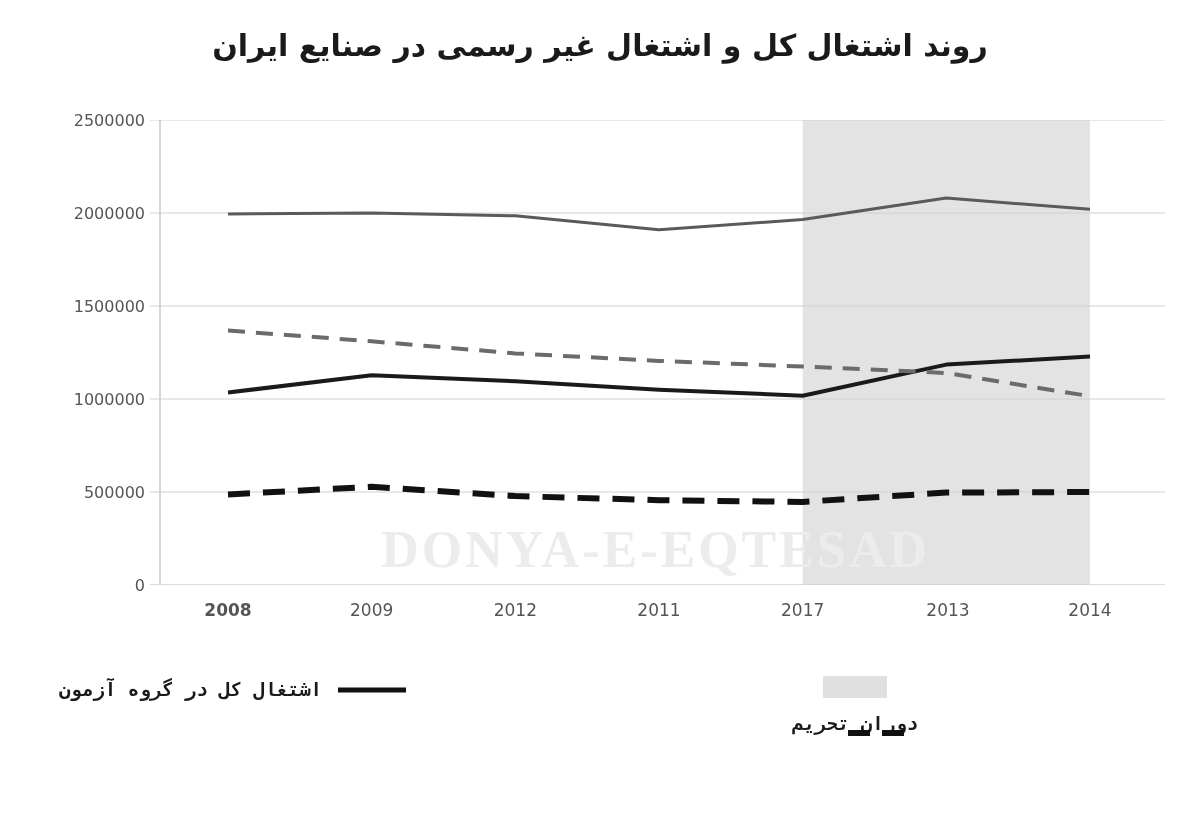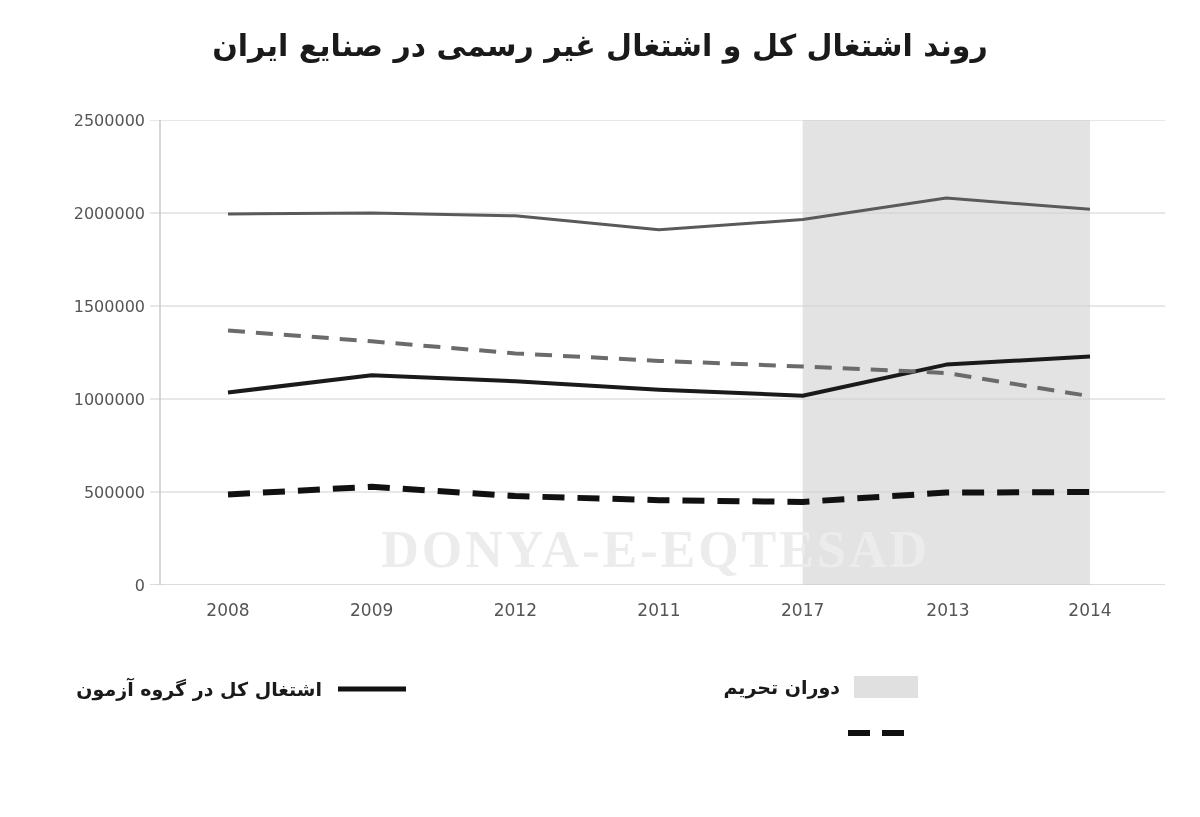--- a/index.html
+++ b/index.html
@@ -96,20 +96,21 @@
     transform: translateX(-50%);
     direction: ltr;
   }
   .legend {
     position: absolute;
     left: 0;
     top: 660px;
     width: 1048px;
     height: 150px;
     direction: rtl;
+    font-family: Liberation Mono, monospace;
   }
   .legend-item {
     position: absolute;
     display: flex;
     align-items: center;
     gap: 14px;
     direction: rtl;
   }
   .legend-label {
     font-size: 19px;
@@ -160,42 +161,42 @@
 
   <div class="y-labels">
       <div class="y-label" style="top: 477px;">0</div>
       <div class="y-label" style="top: 384px;">500000</div>
       <div class="y-label" style="top: 291px;">1000000</div>
       <div class="y-label" style="top: 198px;">1500000</div>
       <div class="y-label" style="top: 105px;">2000000</div>
       <div class="y-label" style="top: 12px;">2500000</div>
     </div>
   <div class="x-labels">
-      <div class="x-label" style="left: 78px; top: 4px;">2008</div>
+      <div class="x-label" style="left: 78px; top: 4px; font-weight: bold;">2008</div>
       <div class="x-label" style="left: 221.667px; top: 4px;">2009</div>
       <div class="x-label" style="left: 365.333px; top: 4px;">2012</div>
       <div class="x-label" style="left: 509px; top: 4px;">2011</div>
       <div class="x-label" style="left: 652.667px; top: 4px;">2017</div>
       <div class="x-label" style="left: 798px; top: 4px;">2013</div>
       <div class="x-label" style="left: 940px; top: 4px;">2014</div>
     </div>
 
   <div class="legend">
 
     <div class="legend-item" style="right:640px; top:18px;">
       <span class="swatch">
         <svg width="72" height="18">
             <line x1="2" y1="9" x2="70" y2="9" stroke="#111111" stroke-width="5"></line>
           </svg>
       </span>
       <span class="legend-label">اشتغال کل در گروه آزمون</span>
     </div>
 
 
-    <div class="legend-item" style="right:130px; top:16px;">
+    <div class="legend-item" style="right:130px; top:16px;flex-direction:column;">
       <span class="swatch-box"></span>
       <span class="legend-label">دوران تحریم</span>
     </div>
 
     <div class="legend-item" style="right:130px; top:64px;">
       <span class="swatch">
         <svg width="72" height="18">
             <line x1="2" y1="9" x2="70" y2="9" stroke="#111111" stroke-width="6" stroke-dasharray="22 12"></line>
           </svg>
       </span>

